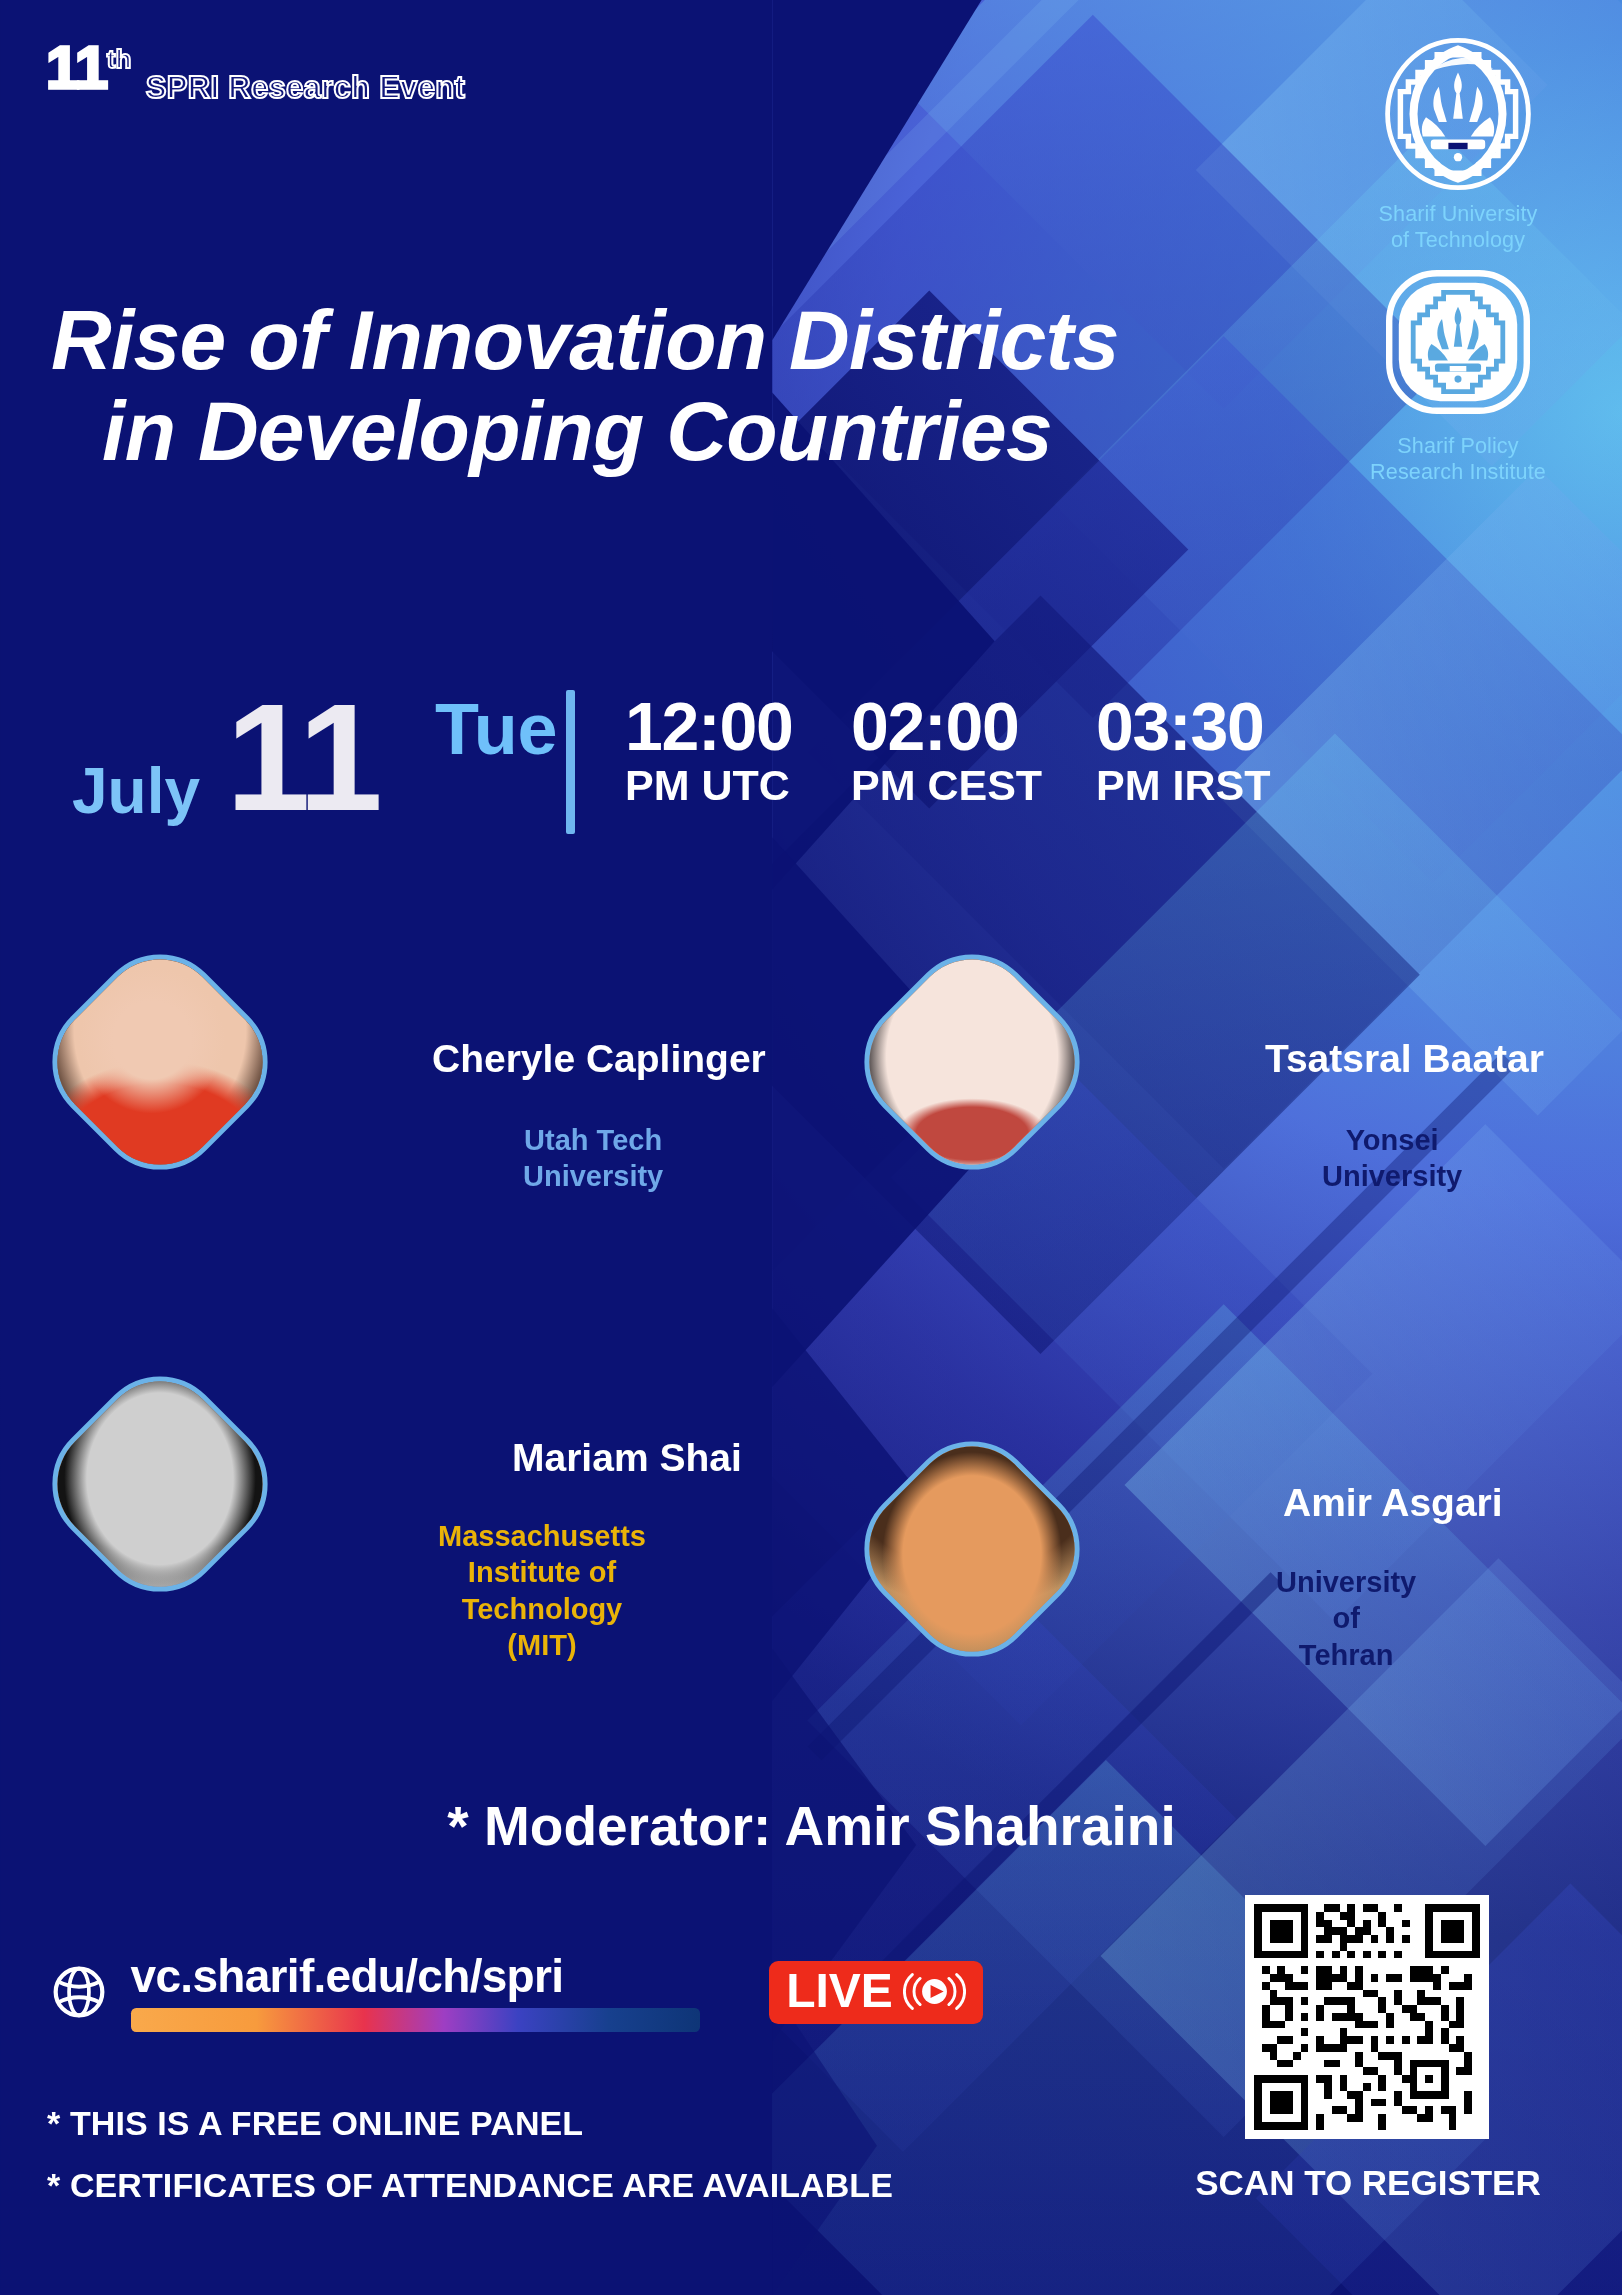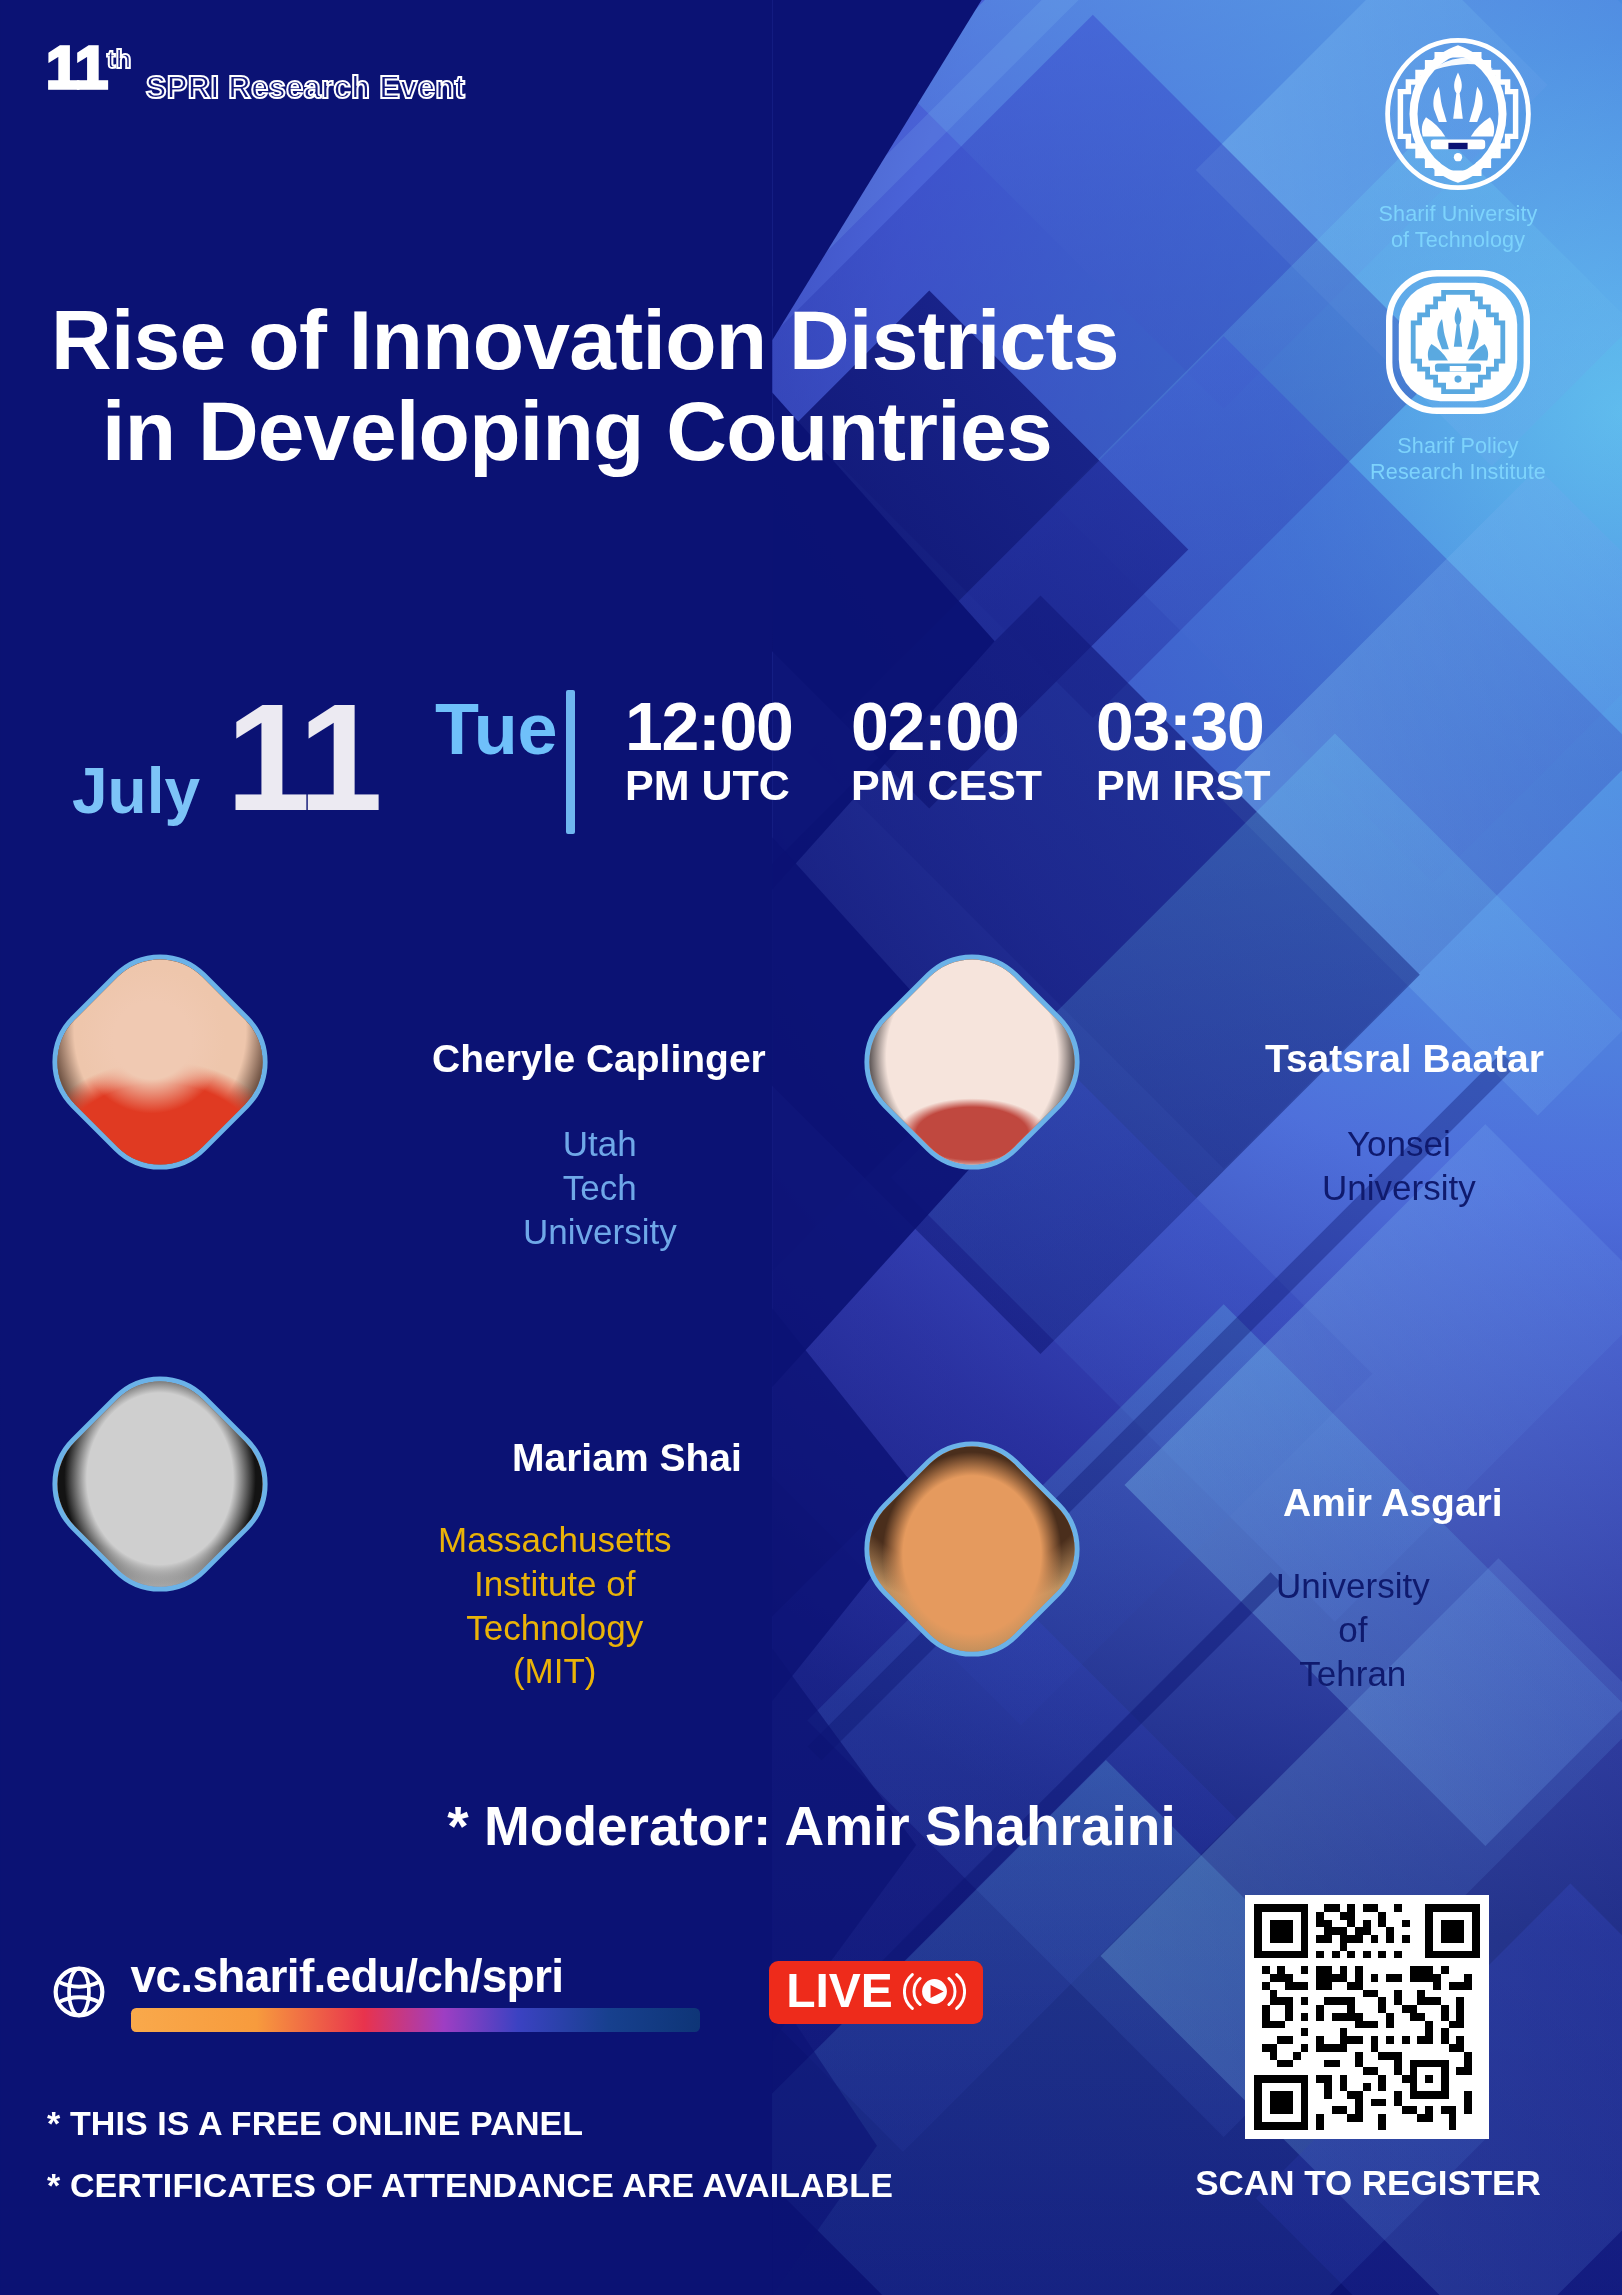--- a/index.html
+++ b/index.html
@@ -24,21 +24,21 @@
   .evt-badge{position:absolute;left:46px;top:41px;display:flex;align-items:flex-start;gap:14.4px;}
   .evt-num{font-size:60px;font-weight:bold;color:#fff;line-height:.9;
     -webkit-text-stroke:3.3px #fff;letter-spacing:-1.3px;
     text-shadow:0 0 0 #fff;}
   .evt-sup{font-size:26px;font-weight:bold;color:#fff;position:relative;top:2.6px;-webkit-text-stroke:2px #fff;-webkit-text-fill-color:#10167a;}
   .evt-text{font-size:31px;font-weight:bold;color:#fff;letter-spacing:0.3px;margin-top:29px;
     -webkit-text-stroke:2px #fff;-webkit-text-fill-color:#10167a;}
 
   .title{position:absolute;left:51px;top:239px;width:1243px;
     font-size:84px;font-weight:bold;color:#ffffff;line-height:1.08;
-    letter-spacing:-0.7px;}
+    letter-spacing:-0.7px;font-style:italic;}
   .title .l2{display:block;padding-left:51px;}
 
   
   .logos{position:absolute;right:27.5px;top:34px;width:275px;text-align:center;}
   .logo-txt{color:#7dd3fc;font-weight:normal;font-size:21.6px;line-height:1.22;margin-top:6.5px;letter-spacing:0.1px;}
   .logo-txt.two{margin-top:10.5px;}
 
   .seal{display:block;margin:0 auto;}
 
   
@@ -66,21 +66,21 @@
     border:5.9px solid #6bb2e8;
     background:#8d8f95;
   }
   .avatar .photo{
     position:absolute;left:50%;top:50%;
     width:152%;height:152%;
     transform:translate(-50%,-50%) rotate(-45deg);
     background-size:cover;background-position:center top;
   }
   .sname{position:absolute;color:#ffffff;font-size:39px;font-weight:bold;white-space:nowrap;}
-  .saff{position:absolute;font-size:35px;font-weight:normal;line-height:1.25;}
+  .saff{position:absolute;font-size:29px;font-weight:bold;line-height:1.25;}
 
   
   .moderator{position:absolute;left:0;right:0;top:1794px;text-align:center;
     color:#fff;font-size:55px;font-weight:bold;}
 
   
   .urlrow{position:absolute;left:51px;top:1953px;display:flex;align-items:center;gap:23.6px;}
   .globe{width:56px;height:56px;flex:0 0 auto;}
   .urlblock{position:relative;}
   .urltxt{color:#fff;font-size:46px;font-weight:bold;letter-spacing:-0.7px;line-height:1;}

